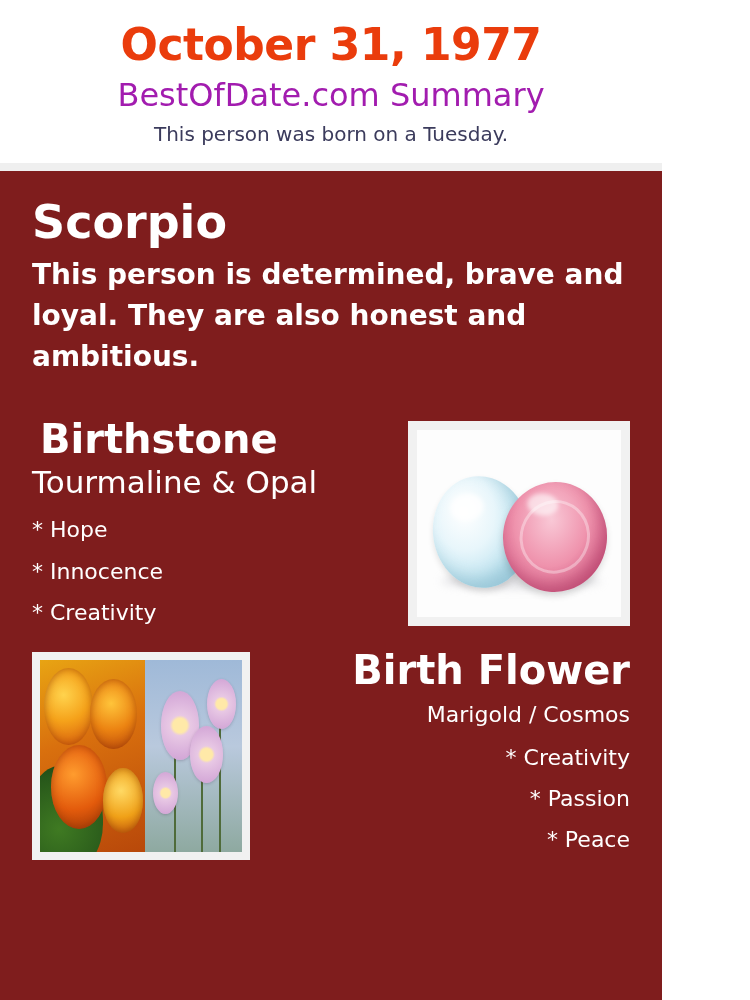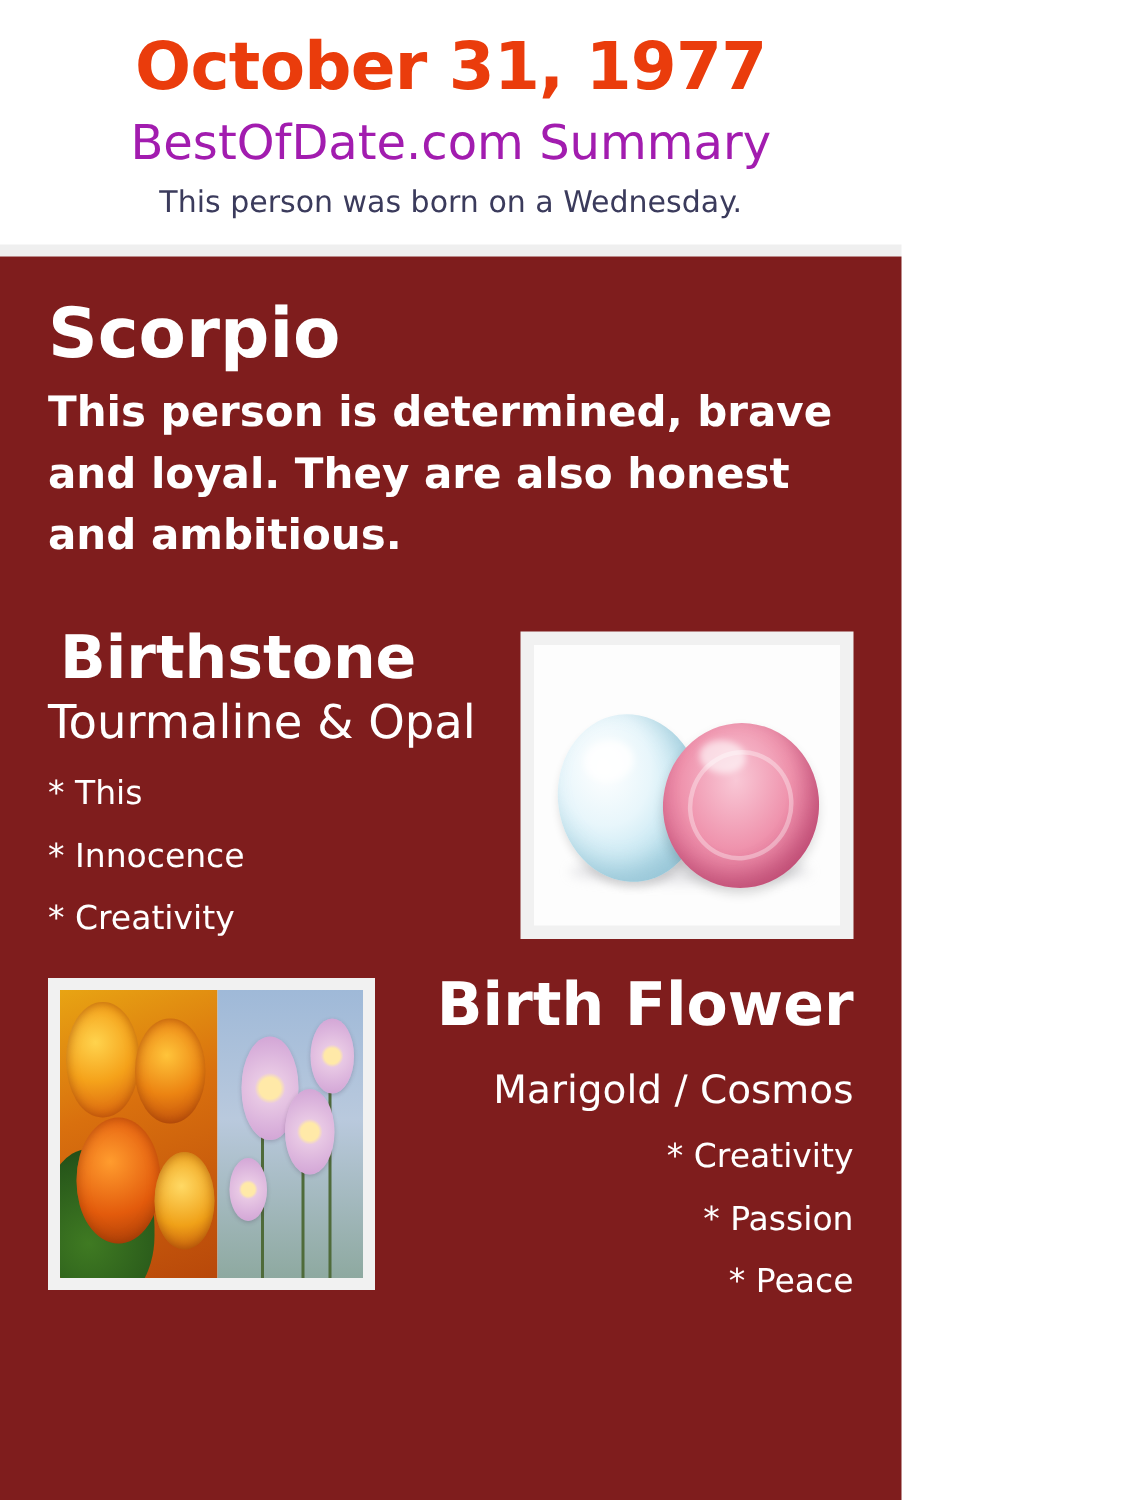--- a/index.html
+++ b/index.html
@@ -4,21 +4,21 @@
 <style>
   * { box-sizing: border-box; margin: 0; padding: 0; }
   html, body {
     width: 750px;
     height: 1000px;
     font-family: "DejaVu Sans", sans-serif;
     background: #ffffff;
     overflow: hidden;
   }
   .page {
-    width: 601px;
+    width: 662px;
     height: 1000px;
     position: relative;
     display: flex;
     flex-direction: column;
     background: #ffffff;
   }
 
   
   .header {
     background: #ffffff;
@@ -261,55 +261,55 @@
     padding-left: 24px;
     text-align: right;
   }
   .flower-title {
     font-size: 40px;
     font-weight: bold;
     line-height: 1.1;
     margin-left: 6px;
   }
   .flower-sub {
-    font-size: 26px;
+    font-size: 22px;
     line-height: 1.2;
-    margin-top: 20px;
+    margin-top: 10px;
     margin-left: 4px;
   }
   .flower-bullet {
     font-size: 22px;
     line-height: 1.15;
     margin-top: 16px;
     margin-left: 14px;
   }
   .flower-bullet:first-of-type { margin-top: 20px; }
 </style>
 </head>
 <body>
 
 <div class="page">
 
   <div class="header">
     <div class="header-date">October 31, 1977</div>
     <div class="header-sub">BestOfDate.com Summary</div>
-    <div class="header-note">This person was born on a Wednesday.</div>
+    <div class="header-note">This person was born on a Tuesday.</div>
   </div>
   <div class="header-rule"></div>
 
   <div class="body">
 
     <div class="sign-title">Scorpio</div>
     <div class="sign-desc">This person is determined, brave and loyal. They are also honest and ambitious.</div>
 
     <div class="stone-section">
       <div class="stone-text">
         <div class="stone-title">Birthstone</div>
         <div class="stone-sub">Tourmaline &amp; Opal</div>
-        <div class="bullet">* This</div>
+        <div class="bullet">* Hope</div>
         <div class="bullet">* Innocence</div>
         <div class="bullet">* Creativity</div>
       </div>
       <div class="stone-photo">
         <div class="stone-photo-inner">
           <div class="gem-shadow"></div>
           <div class="gem-opal"></div>
           <div class="gem-pink"></div>
         </div>
       </div>

